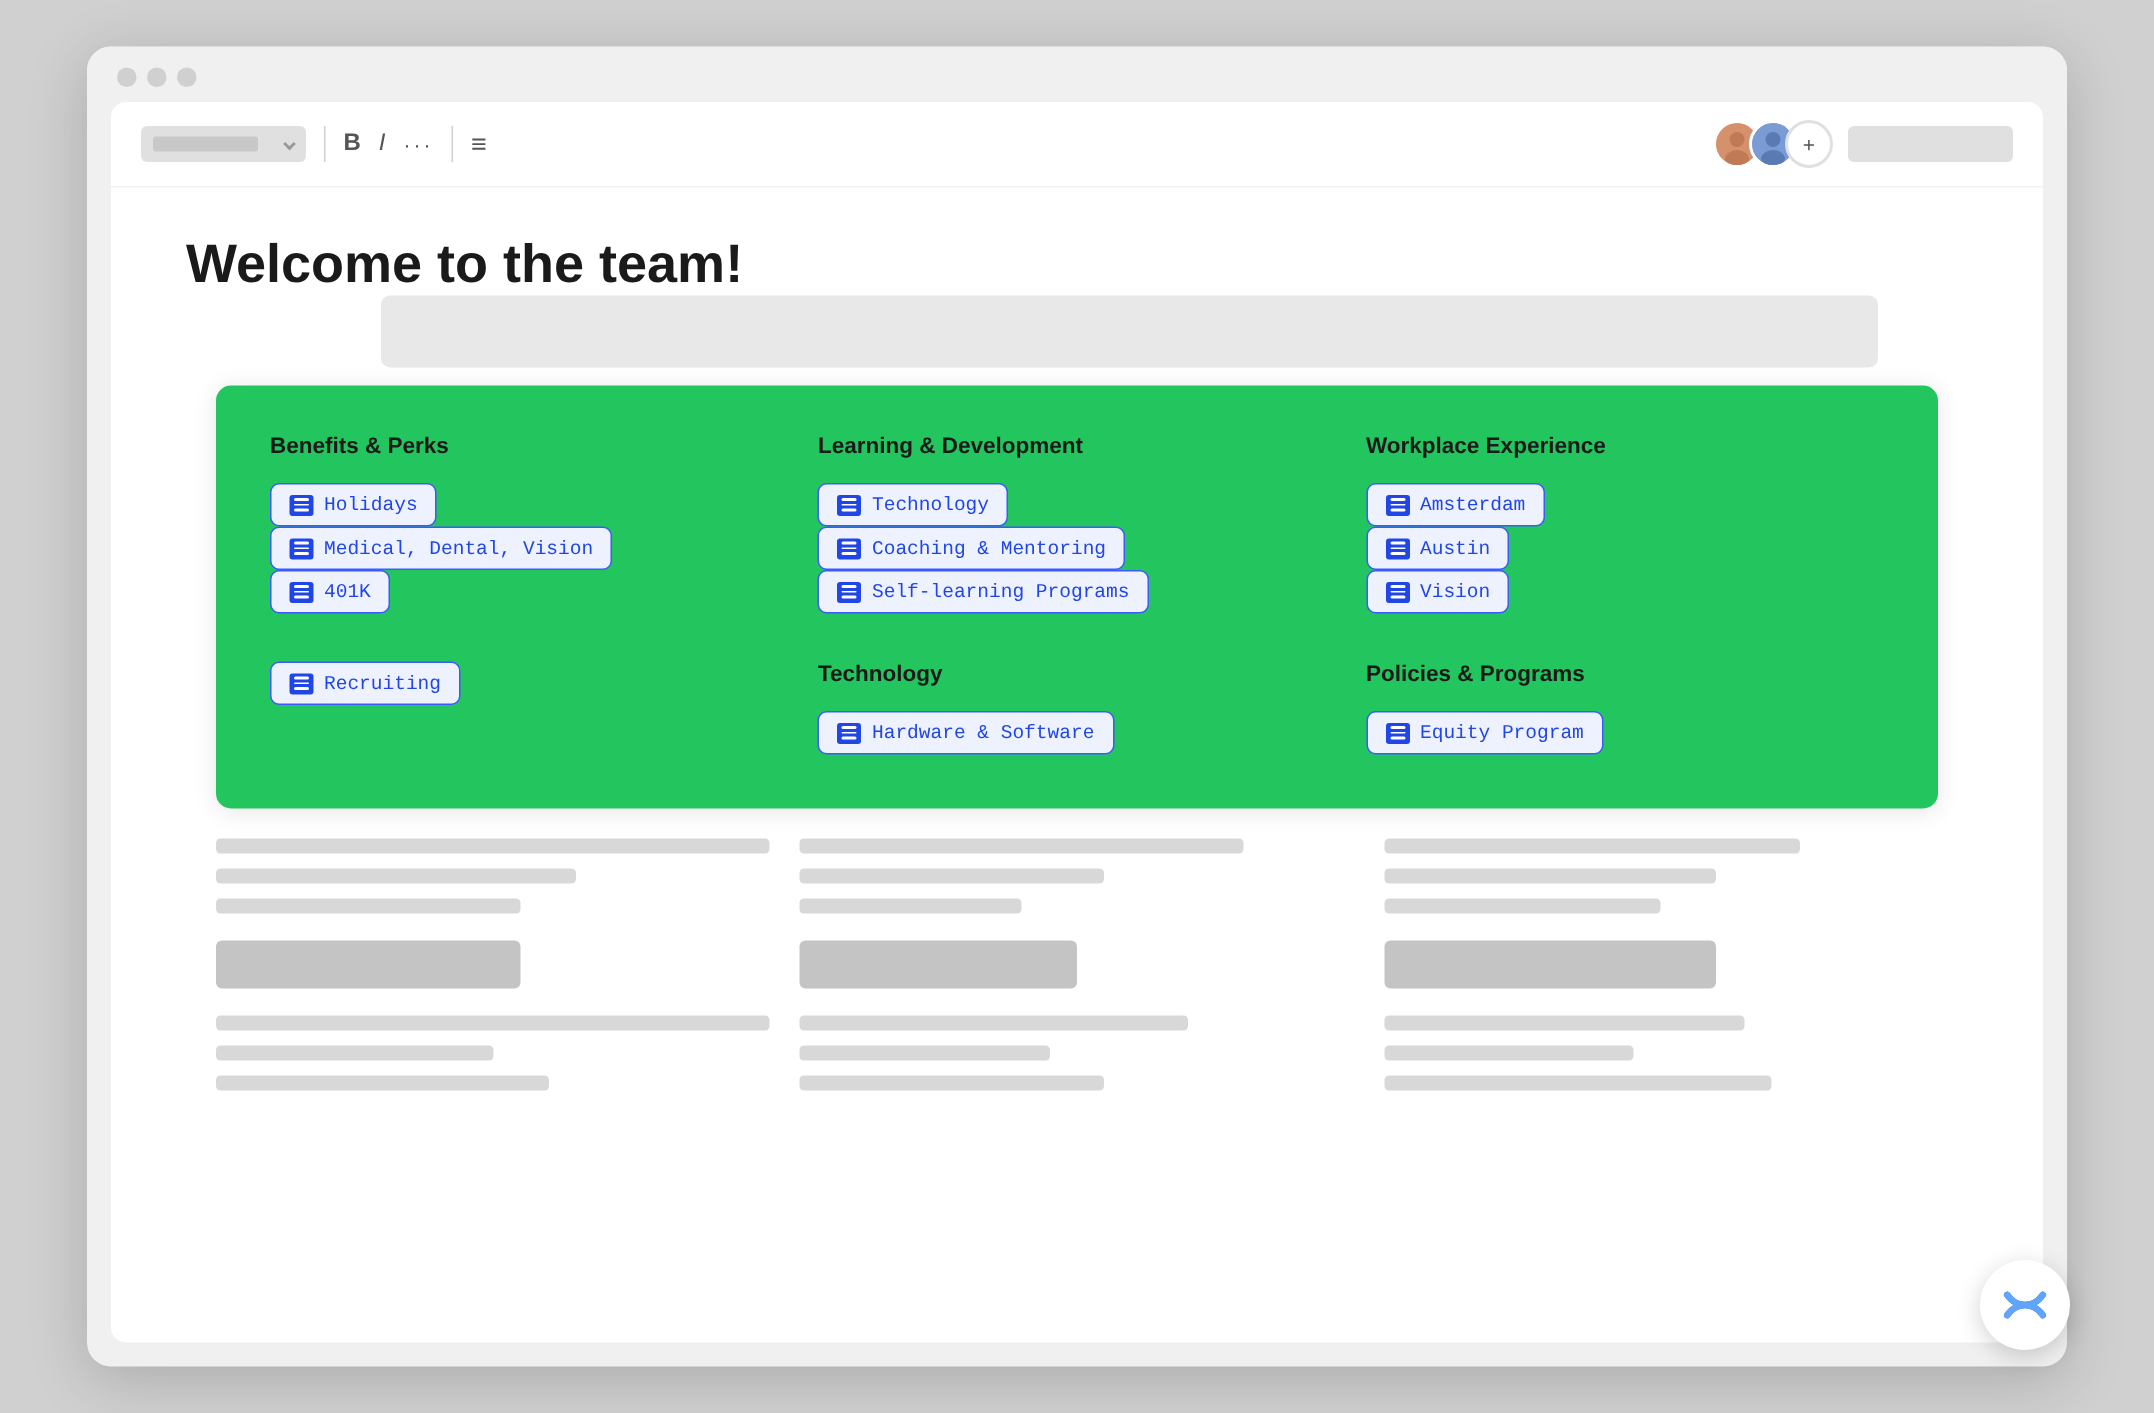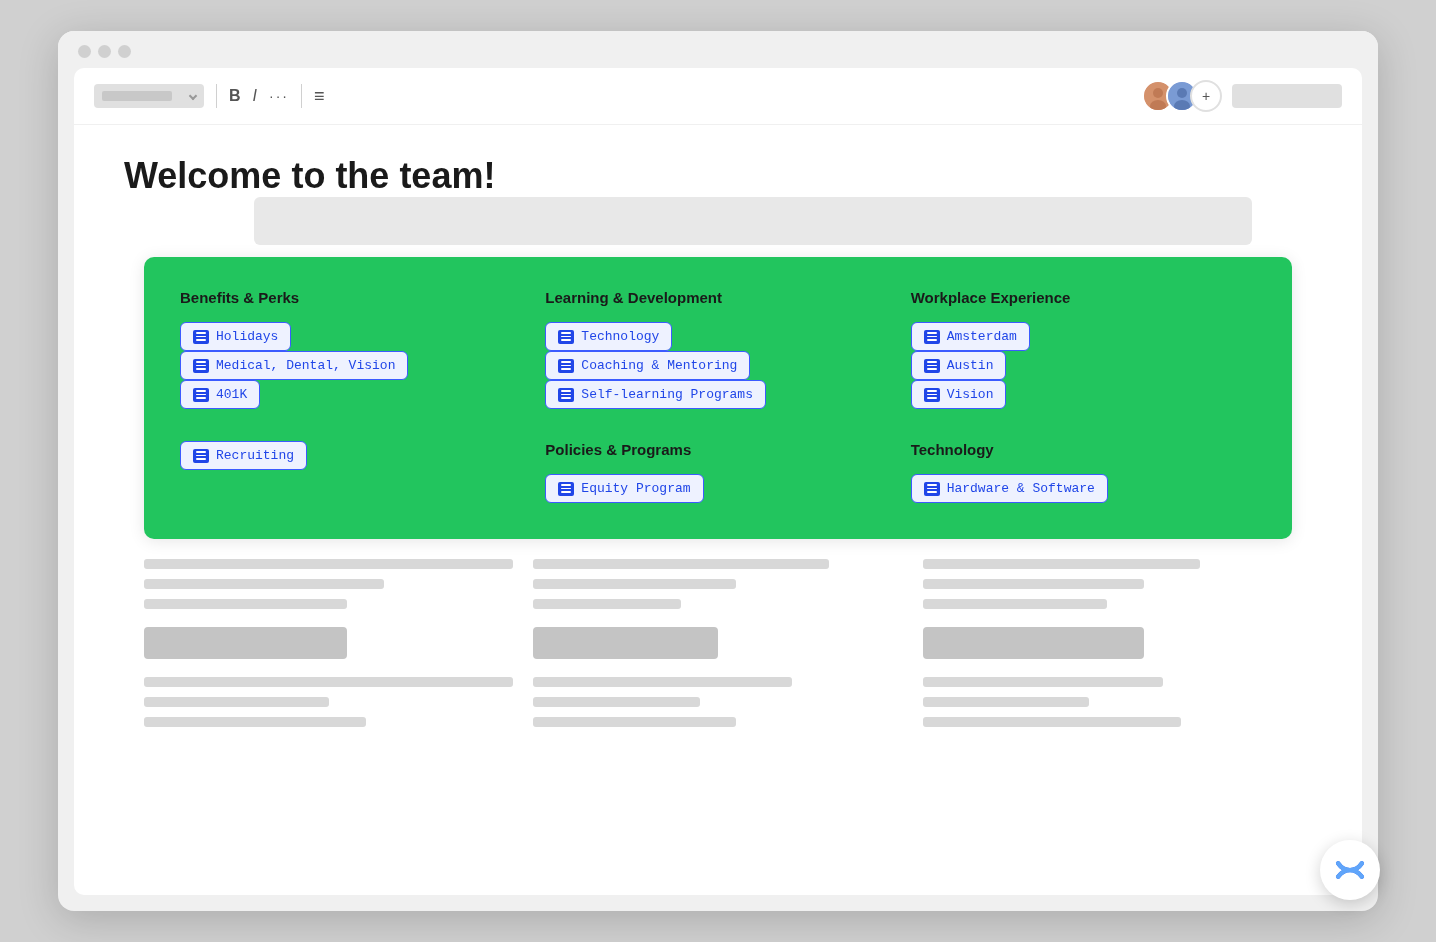--- a/index.html
+++ b/index.html
@@ -502,47 +502,47 @@
                     <div class="tag-icon-line"></div>
                     <div class="tag-icon-line"></div>
                   </div>
                 </div>
                 <span>Recruiting</span>
               </div>
             </div>
           </div>
 
           <div>
+            <div class="card-section-title">Technology</div>
+            <div class="tag-list">
+              <div class="tag">
+                <div class="tag-icon">
+                  <div class="tag-icon-lines">
+                    <div class="tag-icon-line"></div>
+                    <div class="tag-icon-line"></div>
+                    <div class="tag-icon-line"></div>
+                  </div>
+                </div>
+                <span>Hardware &amp; Software</span>
+              </div>
+            </div>
+          </div>
+
+          <div>
             <div class="card-section-title">Policies &amp; Programs</div>
             <div class="tag-list">
               <div class="tag">
                 <div class="tag-icon">
                   <div class="tag-icon-lines">
                     <div class="tag-icon-line"></div>
                     <div class="tag-icon-line"></div>
                     <div class="tag-icon-line"></div>
                   </div>
                 </div>
                 <span>Equity Program</span>
-              </div>
-            </div>
-          </div>
-
-          <div>
-            <div class="card-section-title">Technology</div>
-            <div class="tag-list">
-              <div class="tag">
-                <div class="tag-icon">
-                  <div class="tag-icon-lines">
-                    <div class="tag-icon-line"></div>
-                    <div class="tag-icon-line"></div>
-                    <div class="tag-icon-line"></div>
-                  </div>
-                </div>
-                <span>Hardware &amp; Software</span>
               </div>
             </div>
           </div>
         </div>
       </div>
 
       <div class="below-card">
         <div class="below-col">
           <div class="gray-block"></div>
           <div class="gray-block-sm"></div>

